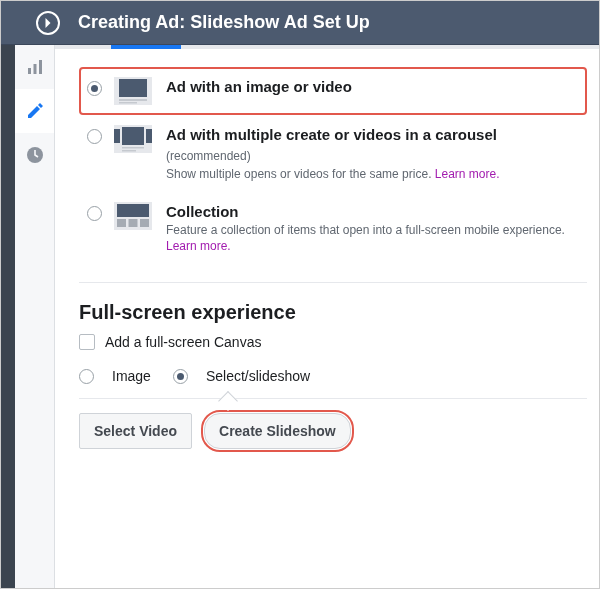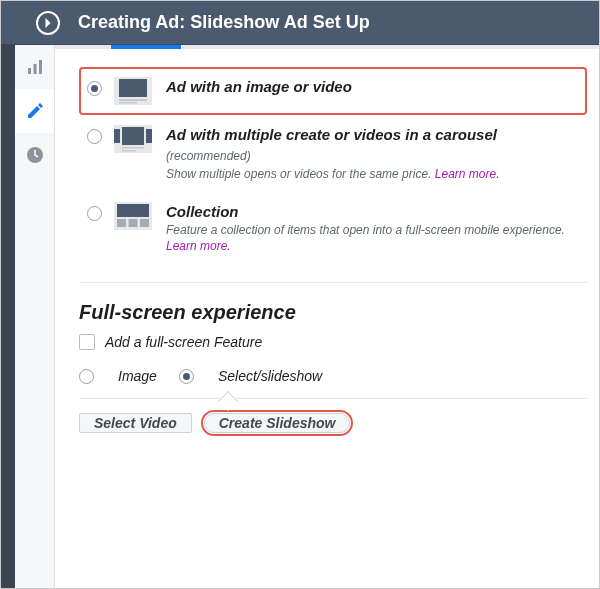--- a/index.html
+++ b/index.html
@@ -10,21 +10,21 @@
   .header .circ svg { width: 10px; height: 10px; fill: #fff; }
   .header .title { font-size: 18px; font-weight: 700; }
 
   .body { display: flex; height: calc(100% - 44px); }
   .leftcol { width: 14px; background: #3b444f; }
   .navcol { width: 40px; background: #f6f7f9; display: flex; flex-direction: column; border-right: 1px solid #dcdfe3; }
   .navitem { height: 44px; display: flex; align-items: center; justify-content: center; color: #8d949e; }
   .navitem.active { background: #fff; color: #1877f2; position: relative; }
   .navitem svg { width: 18px; height: 18px; fill: currentColor; }
 
-  .content { flex: 1; background: #fff; padding: 0 12px 24px 24px; overflow: hidden; font-style: italic; }
+  .content { flex: 1; background: #fff; padding: 0 12px 24px 24px; overflow: hidden; }
   .progress { height: 4px; background: #e6e8ec; margin: 0 -24px 18px -24px; position: relative; }
   .progress::before { content:""; display:block; position:absolute; left:56px; top:0; width:70px; height:4px; background:#1877f2; }
 
   .format-list { }
   .format-row { display: flex; align-items: flex-start; padding: 10px 6px; border-radius: 4px; }
   .format-row.highlight { border: 2px solid #e2584c; padding: 8px 4px; }
   .radio { width: 15px; height: 15px; border: 1px solid #98a0a6; border-radius: 50%; margin: 4px 12px 0 2px; flex-shrink: 0; display:flex; align-items:center; justify-content:center; }
   .radio.checked::after { content:""; width:7px; height:7px; background:#4b5a6f; border-radius:50%; }
   .thumb { width: 38px; height: 28px; margin-right: 14px; flex-shrink:0; }
   .thumb svg { width:38px; height:28px; }
@@ -35,27 +35,27 @@
 
   .divider { height: 1px; background: #e6e8ec; margin: 18px 0; }
 
   .section-title { font-weight: 700; font-size: 20px; margin-bottom: 10px; }
   .section-desc { color: #8d949e; font-size: 14px; line-height: 1.45; margin-bottom: 14px; }
 
   .checkbox-row { display:flex; align-items:center; margin-bottom: 18px; }
   .checkbox { width:16px; height:16px; border:1px solid #b6bcc2; border-radius:2px; margin-right:10px; }
 
   .media-radio-row { display:flex; align-items:center; gap: 22px; margin-bottom: 14px; position:relative; }
-  .mr { display:flex; align-items:center; gap: 24px; }
+  .mr { display:flex; align-items:center; gap: 18px; }
   .mr .radio { margin:0; }
   .mr .lbl { font-size:14px; color:#1c1e21; }
   .pointer { position:absolute; left:142px; top:26px; width:14px; height:14px; background:#fff; border-left:1px solid #cfd3d8; border-top:1px solid #cfd3d8; transform: rotate(45deg); }
 
   .btn-row { display:flex; gap:12px; border-top:1px solid #e6e8ec; padding-top:14px; }
-  .btn { height:20px; padding: 0 14px; border:1px solid #cfd3d8; background:#f5f6f7; border-radius:2px; font-size:14px; font-weight:700; color:#444950; display:flex; align-items:center; cursor:pointer; }
+  .btn { height:36px; padding: 0 14px; border:1px solid #cfd3d8; background:#f5f6f7; border-radius:2px; font-size:14px; font-weight:700; color:#444950; display:flex; align-items:center; cursor:pointer; }
   .btn.highlight { outline: 2px solid #e2584c; outline-offset: 1px; border-radius:16px; }
 </style>
 </head>
 <body>
 
 <div class="header">
   <div class="circ">
     <svg viewBox="0 0 10 10">
         <path d="M2.5 0 L7.5 5 L2.5 10 Z"></path>
       </svg>
@@ -141,21 +141,21 @@
         </div>
       </div>
     </div>
 
     <div class="divider"></div>
 
     <div class="section-title">Full-screen experience</div>
 
     <div class="checkbox-row">
       <div class="checkbox"></div>
-      <div>Add a full-screen Feature</div>
+      <div>Add a full-screen Canvas</div>
     </div>
 
     <div class="media-radio-row">
       <div class="mr">
         <div class="radio"></div>
         <div class="lbl">Image</div>
       </div>
       <div class="mr">
         <div class="radio checked"></div>
         <div class="lbl">Select/slideshow</div>

